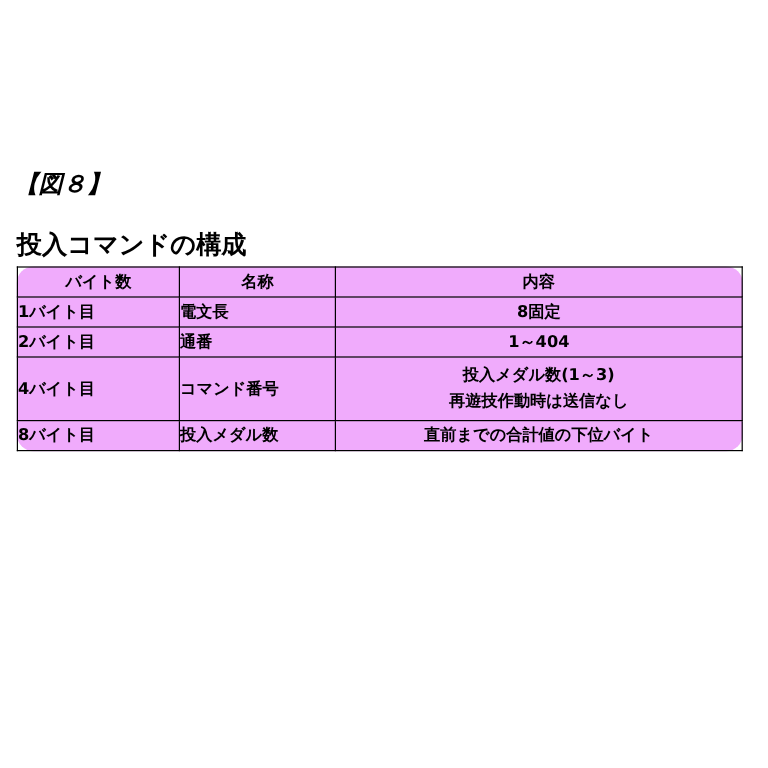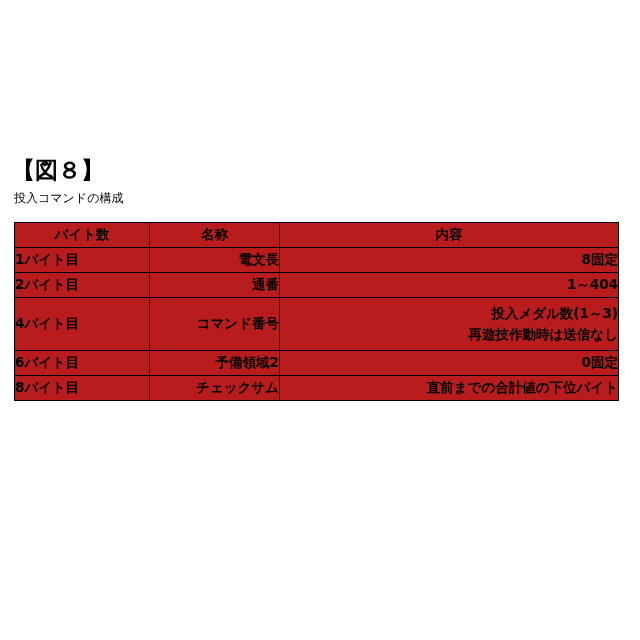--- a/index.html
+++ b/index.html
@@ -18,70 +18,72 @@
   .page {
     position: absolute;
     left: 0;
     top: 0;
     width: 640px;
     height: 640px;
   }
   .fig-label {
     position: absolute;
     left: 12px;
-    top: 155px;
-    font-size: 23px;
+    top: 140px;
+    font-size: 20px;
     font-weight: bold;
     letter-spacing: 0px;
     white-space: nowrap;
+    font-style: italic;
   }
   .fig-caption {
     position: absolute;
     left: 14px;
     top: 190px;
-    font-size: 12px;
-    font-weight: normal;
+    font-size: 21px;
+    font-weight: bold;
     white-space: nowrap;
   }
   .table-wrap {
     position: absolute;
     left: 14px;
     top: 222px;
     width: 604px;
   }
   table.spec {
     border-collapse: collapse;
     width: 604px;
     table-layout: fixed;
-    background: #b91c1c;
+    background: #f0abfc;
+    border-radius: 14px;
   }
   table.spec th, table.spec td {
     border: 1.5px solid #000;
     font-size: 13.5px;
     font-weight: bold;
     padding: 0;
     height: 24px;
     vertical-align: middle;
   }
   col.c1 { width: 135px; }
   col.c2 { width: 130px; }
   col.c3 { width: 339px; }
 
   th.hdr {
     text-align: center;
     font-weight: bold;
   }
   td.col-byte {
   }
   td.col-name {
-    text-align: right;
+    text-align: left;
     margin-top: 12px;
   }
   td.col-desc {
-    text-align: right;
+    text-align: center;
     padding-left: 6px;
   }
   tr.tall td {
     height: 52px;
   }
   .desc-lines {
     display: block;
     line-height: 1.55;
   }
   .desc-lines span {
@@ -125,26 +127,21 @@
           <td class="col-byte">4バイト目</td>
           <td class="col-name">コマンド番号</td>
           <td class="col-desc">
             <span class="desc-lines">
               <span>投入メダル数(1～3)</span>
               <span>再遊技作動時は送信なし</span>
             </span>
           </td>
         </tr>
         <tr>
-          <td class="col-byte">6バイト目</td>
-          <td class="col-name">予備領域2</td>
-          <td class="col-desc">0固定</td>
-        </tr>
-        <tr>
           <td class="col-byte">8バイト目</td>
-          <td class="col-name">チェックサム</td>
+          <td class="col-name">投入メダル数</td>
           <td class="col-desc">直前までの合計値の下位バイト</td>
         </tr>
       </tbody>
     </table>
   </div>
 
 </div>
 
 </body></html>

